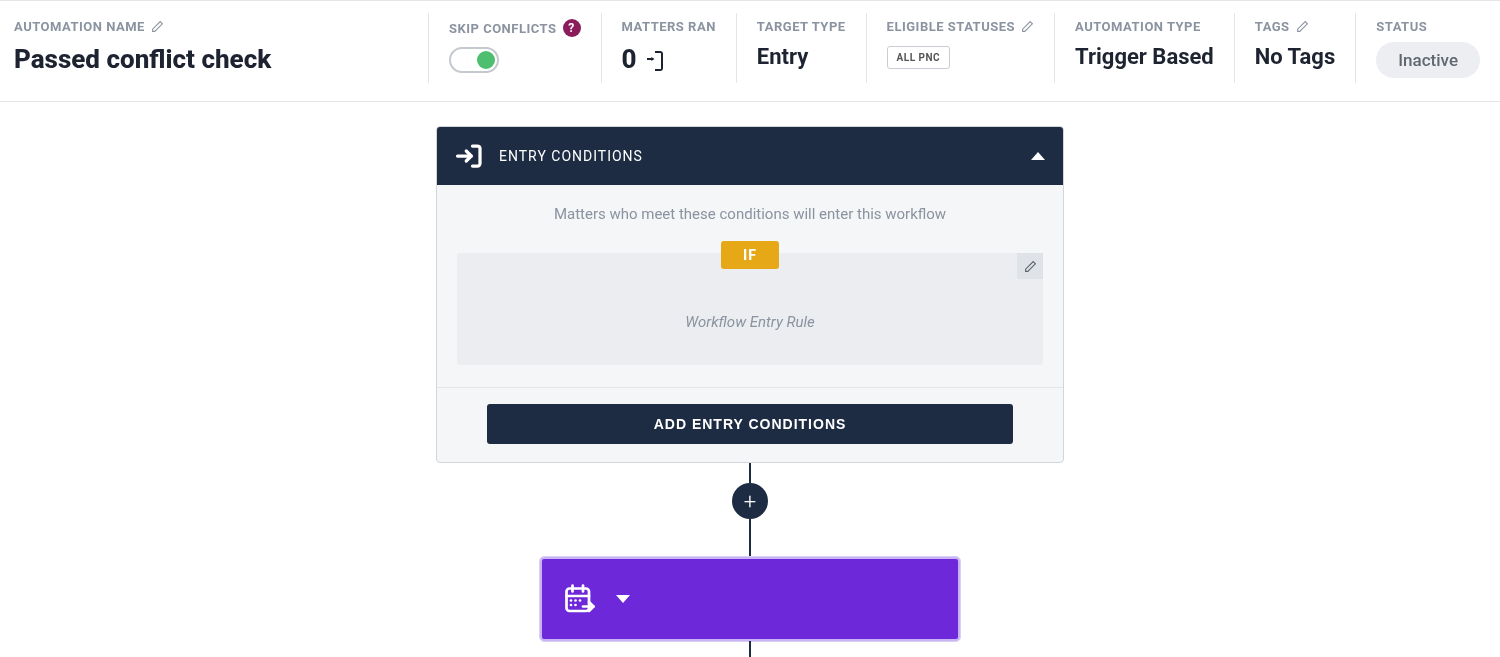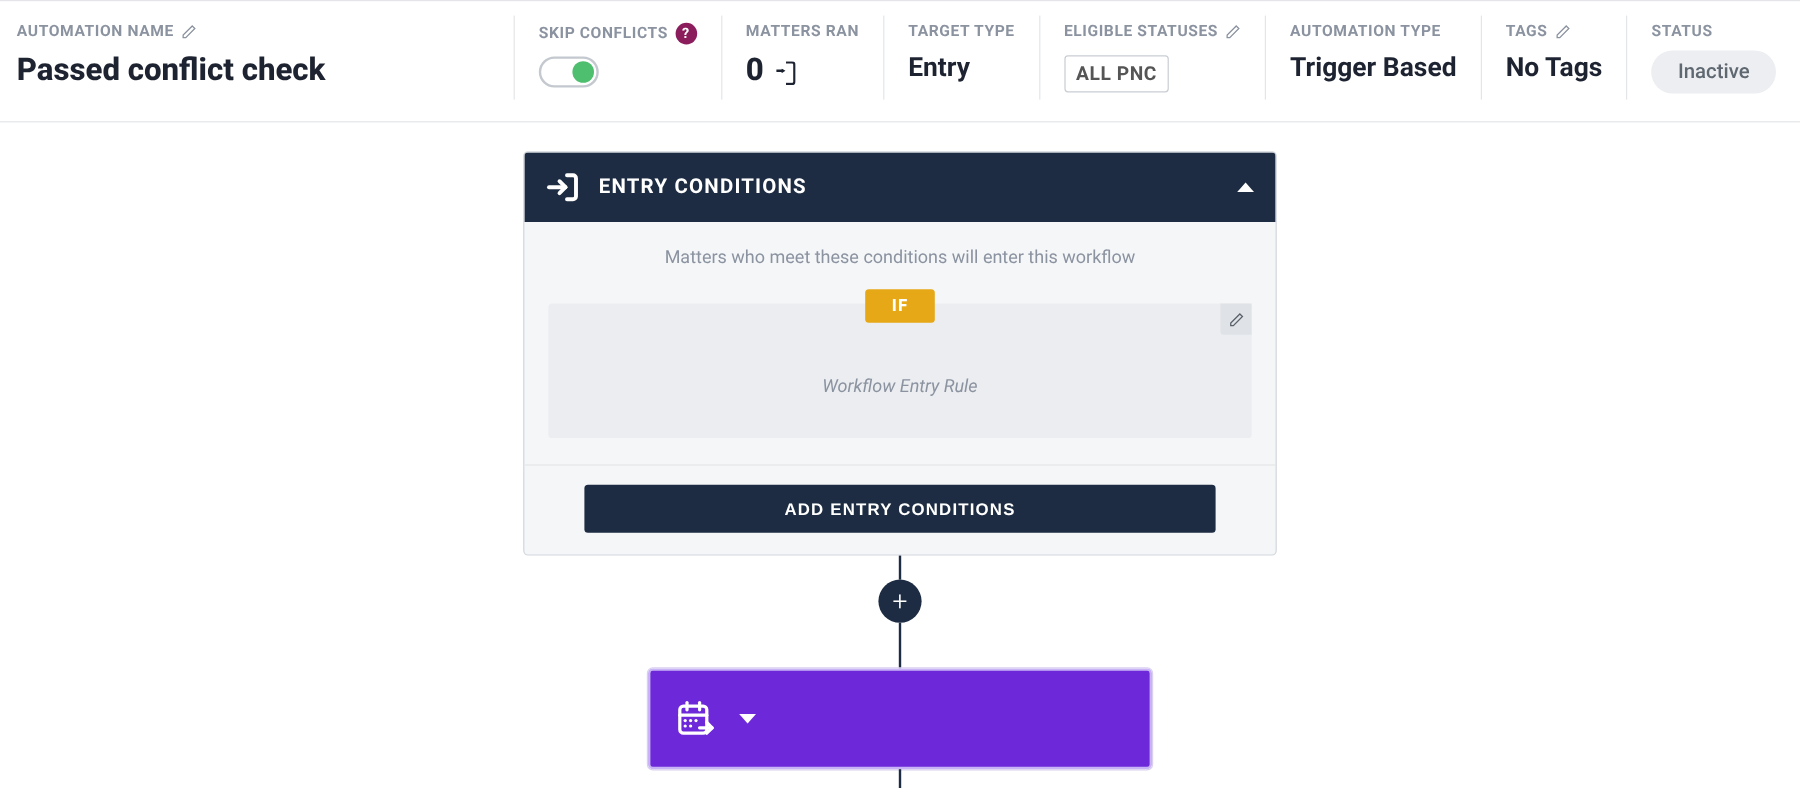--- a/index.html
+++ b/index.html
@@ -80,21 +80,21 @@
     border: 2px solid #c4c9d0; position: relative; background: #fff;
     display:inline-block;
   }
   .toggle .knob {
     position: absolute; top: 2px; right: 2px;
     width: 18px; height: 18px; border-radius: 50%;
     background: var(--green);
   }
   .chip {
     display:inline-block;
-    font-size: 16px; font-weight: 700; letter-spacing: .5px;
+    font-size: 10px; font-weight: 700; letter-spacing: .5px;
     color: #555; border:1px solid #c9cdd3; border-radius:3px;
     padding: 5px 9px;
   }
   .status-pill {
     display:inline-block; background: var(--status-pill);
     color: #5f6770; font-size: 17px; font-weight: 500;
     border-radius: 22px; padding: 8px 22px;
   }
   .mini-login-icon {
     width: 16px; height: 16px; display:inline-block; position:relative;
@@ -121,21 +121,21 @@
     overflow:hidden;
   }
   .entry-header {
     background: var(--navy);
     color:#fff;
     display:flex; align-items:center;
     padding: 14px 18px;
     gap: 14px;
   }
   .entry-header .title {
-    font-size: 17px; font-weight: 700; letter-spacing: 1px;
+    font-size: 14px; font-weight: 400; letter-spacing: 1px;
   }
   .entry-header .spacer { flex:1; }
   .entry-header .caret-up {
     width:0;height:0;border-left:7px solid transparent;border-right:7px solid transparent;border-bottom:8px solid #fff;
   }
   .entry-icon { flex: 0 0 auto; }
   .entry-body {
     padding: 20px 20px 0 20px;
     text-align:center;
   }

